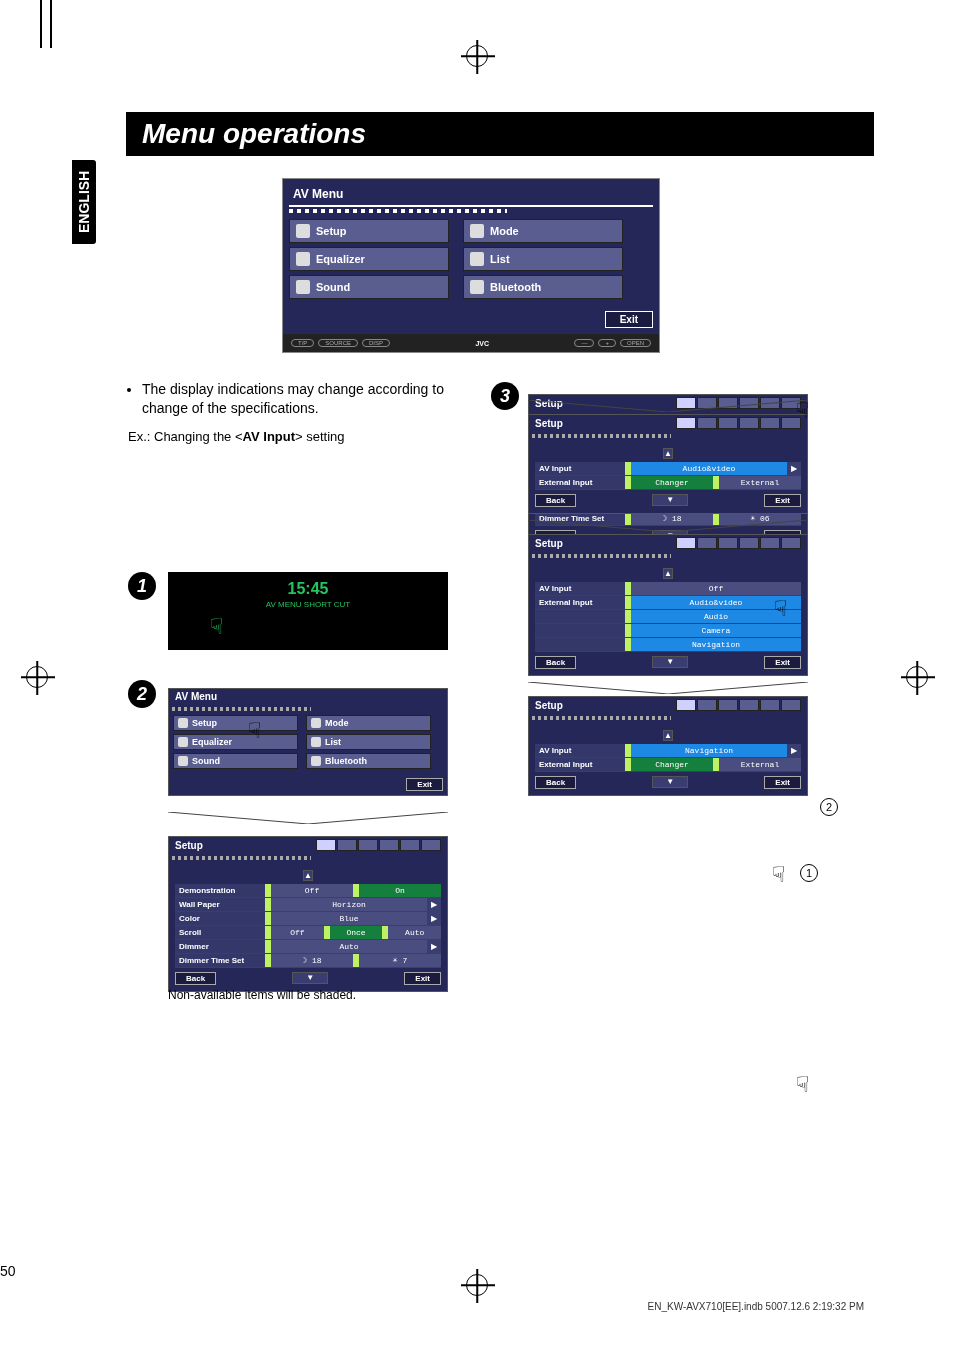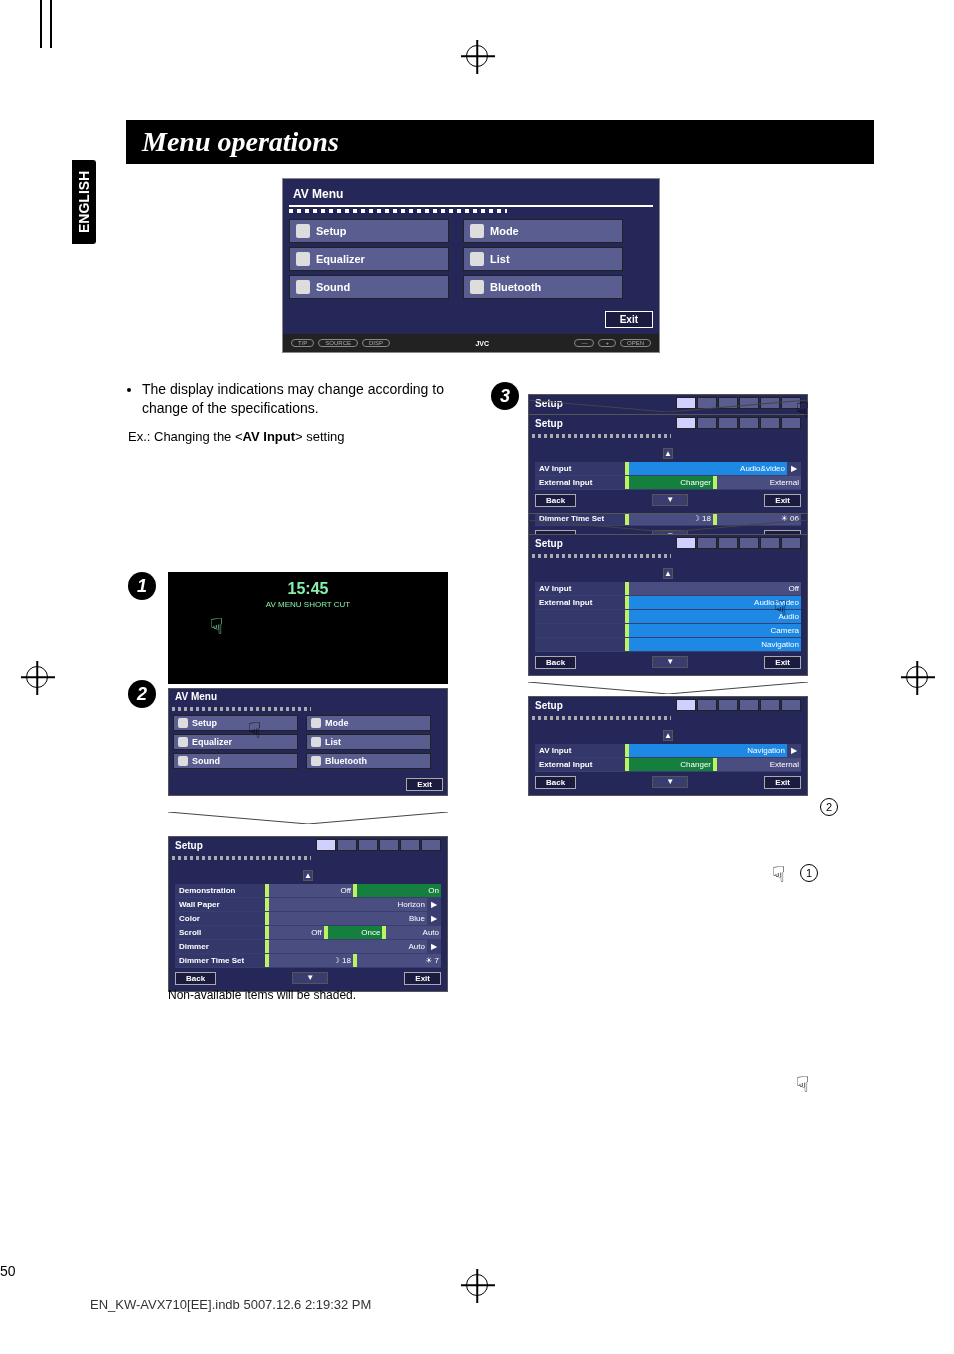--- a/index.html
+++ b/index.html
@@ -20,21 +20,21 @@
   .reg-bot { position: absolute; bottom: 58px; left: 50%; transform: translateX(-50%); width: 22px; height: 22px; border: 1.5px solid #000; border-radius: 50%; }
   .reg-bot::before { content:""; position:absolute; top:-6px; left:50%; width:1.5px; height:34px; background:#000; transform:translateX(-50%); }
   .reg-bot::after { content:""; position:absolute; left:-6px; top:50%; height:1.5px; width:34px; background:#000; transform:translateY(-50%); }
   .reg-left { position: absolute; top: 666px; left: 26px; width: 22px; height: 22px; border: 1.5px solid #000; border-radius: 50%; }
   .reg-left::before { content:""; position:absolute; top:-6px; left:50%; width:1.5px; height:34px; background:#000; transform:translateX(-50%); }
   .reg-left::after { content:""; position:absolute; left:-6px; top:50%; height:1.5px; width:34px; background:#000; transform:translateY(-50%); }
   .reg-right { position: absolute; top: 666px; right: 26px; width: 22px; height: 22px; border: 1.5px solid #000; border-radius: 50%; }
   .reg-right::before { content:""; position:absolute; top:-6px; left:50%; width:1.5px; height:34px; background:#000; transform:translateX(-50%); }
   .reg-right::after { content:""; position:absolute; left:-6px; top:50%; height:1.5px; width:34px; background:#000; transform:translateY(-50%); }
 
-  .content { position: absolute; top: 120px; left: 70px; width: 810px; font-family: Liberation Serif, serif; }
+  .content { position: absolute; top: 112px; left: 70px; width: 810px; }
   .side-tab { position: absolute; top: 160px; left: 72px; width: 24px; height: 84px; background: #000; color: #fff; writing-mode: vertical-rl; transform: rotate(180deg); display:flex; align-items:center; justify-content:center; font-size:14px; font-weight:bold; border-radius: 3px 0 0 3px; }
 
   .title-bar { background: #000; color: #fff; font-style: italic; font-weight: bold; font-size: 28px; padding: 6px 16px; margin-left: 56px; width: 748px; }
 
   .big-screen { position:absolute; top:178px; left:282px; width:378px; border:1px solid #888; }
   .bs-inner { background:#252758; padding:6px; }
   .bs-header { color:#fff; font-weight:bold; font-size:12px; padding:2px 4px 4px 4px; border-bottom:2px solid #fff; }
   .bs-dashes { height:4px; background: repeating-linear-gradient(90deg,#fff 0 4px,transparent 4px 8px); margin:2px 0 6px 0; width:60%; }
   .bs-row { display:flex; gap:14px; margin-bottom:4px; }
   .bs-btn { background:#5a5d8f; border:1px solid #222; color:#fff; font-size:11px; font-weight:bold; padding:4px 6px; width:160px; display:flex; align-items:center; gap:6px; }
@@ -55,51 +55,51 @@
 
   .mini { position:absolute; width:280px; background:#252758; border:1px solid #555; }
   .mini-top { height:4px; background: repeating-linear-gradient(90deg,#aaa 0 3px,transparent 3px 6px); margin:3px 3px 0 3px; width:50%; }
   .mini-hdr { color:#fff; font-weight:bold; font-size:10px; padding:2px 6px; display:flex; align-items:center; justify-content:space-between; }
   .tab-strip { display:flex; gap:1px; }
   .ts-ic { width:20px; height:12px; background:#5a5d8f; border:1px solid #222; }
   .ts-ic.active { background:#d0d0ff; }
   .mini-body { padding:4px 6px 6px 6px; }
   .mini-grid-row { display:flex; font-size:8px; color:#fff; border-bottom:1px solid #3a3d70; }
   .mgr-label { width:90px; background:#34376a; padding:2px 4px; font-weight:bold; }
-  .mgr-cell { flex:1; background:#4a4d80; text-align:right; padding:2px; border-left:4px solid #bef264; }
+  .mgr-cell { flex:1; background:#4a4d80; text-align:center; padding:2px; border-left:6px solid #bef264;font-family:Liberation Mono, monospace; }
   .mgr-cell.hl { background:#15803d; }
   .mgr-cell.audio { background:#1e88e5; }
   .mgr-arrow { width:14px; background:#3a3d70; text-align:center; color:#fff; font-size:8px; padding:2px 0; }
   .mini-nav { display:flex; justify-content:space-between; margin-top:4px; }
   .mini-btn { background:#1b1b40; color:#fff; font-size:8px; font-weight:bold; padding:1px 10px; border:1px solid #aaa; }
   .mini-arrow-bar { background:#3a3d70; width:36px; height:12px; border:1px solid #555; text-align:center; color:#fff; font-size:8px; }
 
   .av-menu-small { position:absolute; top:688px; left:168px; width:280px; background:#252758; border:1px solid #555; }
   .avms-body { padding:4px; }
   .avms-row { display:flex; gap:8px; margin-bottom:3px; }
   .avms-btn { background:#5a5d8f; border:1px solid #222; color:#fff; font-size:9px; font-weight:bold; padding:2px 4px; width:125px; display:flex; align-items:center; gap:4px; }
   .avms-exit { background:#1b1b40; color:#fff; font-size:8px; font-weight:bold; padding:1px 10px; border:1px solid #aaa; float:right; margin-top:6px; }
 
   .setup-panels-container { position:absolute; top:836px; left:168px; }
   .setup-right-container { position:absolute; top:394px; left:528px; }
 
   .connector { width:280px; height:12px; position:relative; }
   .connector svg { width:100%; height:100%; }
 
-  .clock-panel { position:absolute; top:572px; left:168px; width:280px; height:112px; background:#000; color:#86efac; }
+  .clock-panel { position:absolute; top:572px; left:168px; width:280px; height:78px; background:#000; color:#22c55e; }
   .clock-time { font-size:16px; font-weight:bold; text-align:center; padding-top:8px; }
   .clock-sub { font-size:8px; text-align:center; margin-top:2px; }
   .hand-cursor { position:absolute; font-size:22px; }
 
   .caption { position:absolute; font-size:12px; }
 
   .circled { position:absolute; width:18px; height:18px; border:1.2px solid #000; border-radius:50%; display:flex; align-items:center; justify-content:center; font-size:11px; }
 
   .footer { position:absolute; bottom:75px; left:0; width:954px; font-size:14px; }
-  .footer-meta { position:absolute; bottom:42px; left:90px; width:774px; display:flex; justify-content:flex-start; font-size:13px; color:#333; }
+  .footer-meta { position:absolute; bottom:42px; left:90px; width:774px; display:flex; justify-content:flex-end; font-size:10px; color:#333; }
 </style>
 </head>
 <body>
 
 <div class="crop-mark cm-tl-v"></div>
 <div class="crop-mark cm-tl-v2"></div>
 <div class="reg-top"></div>
 <div class="reg-bot"></div>
 <div class="reg-left"></div>
 <div class="reg-right"></div>

